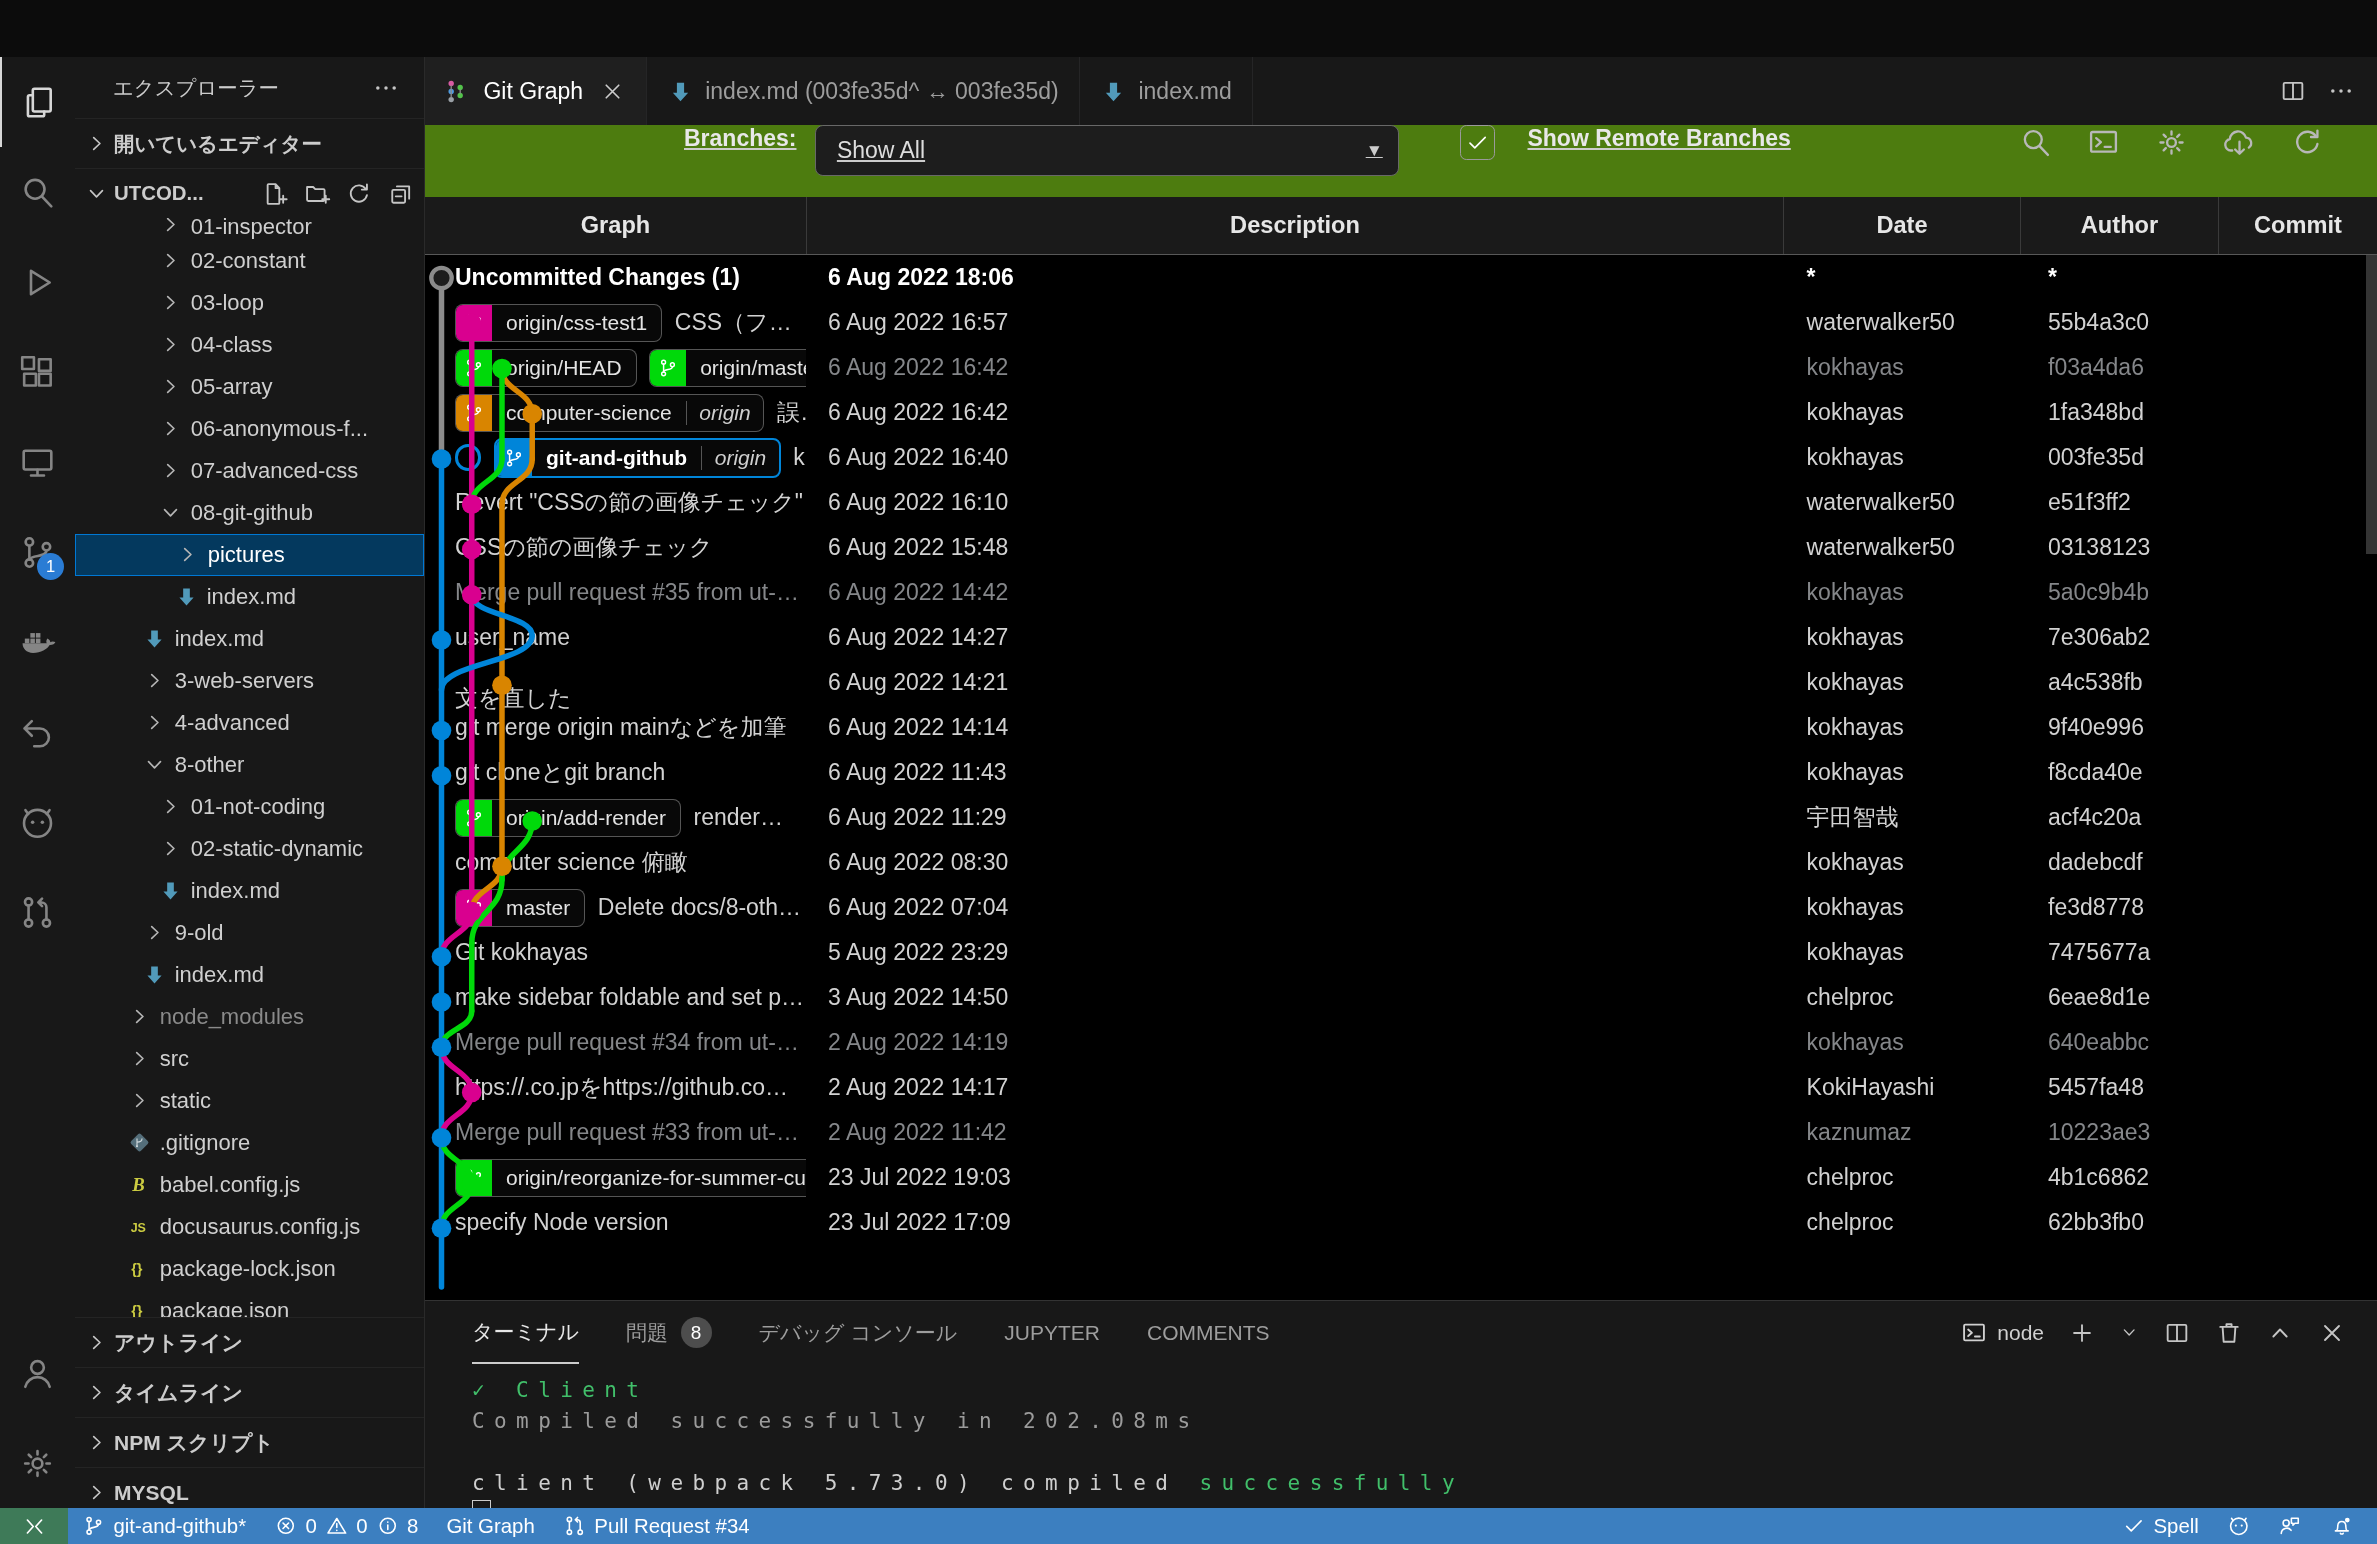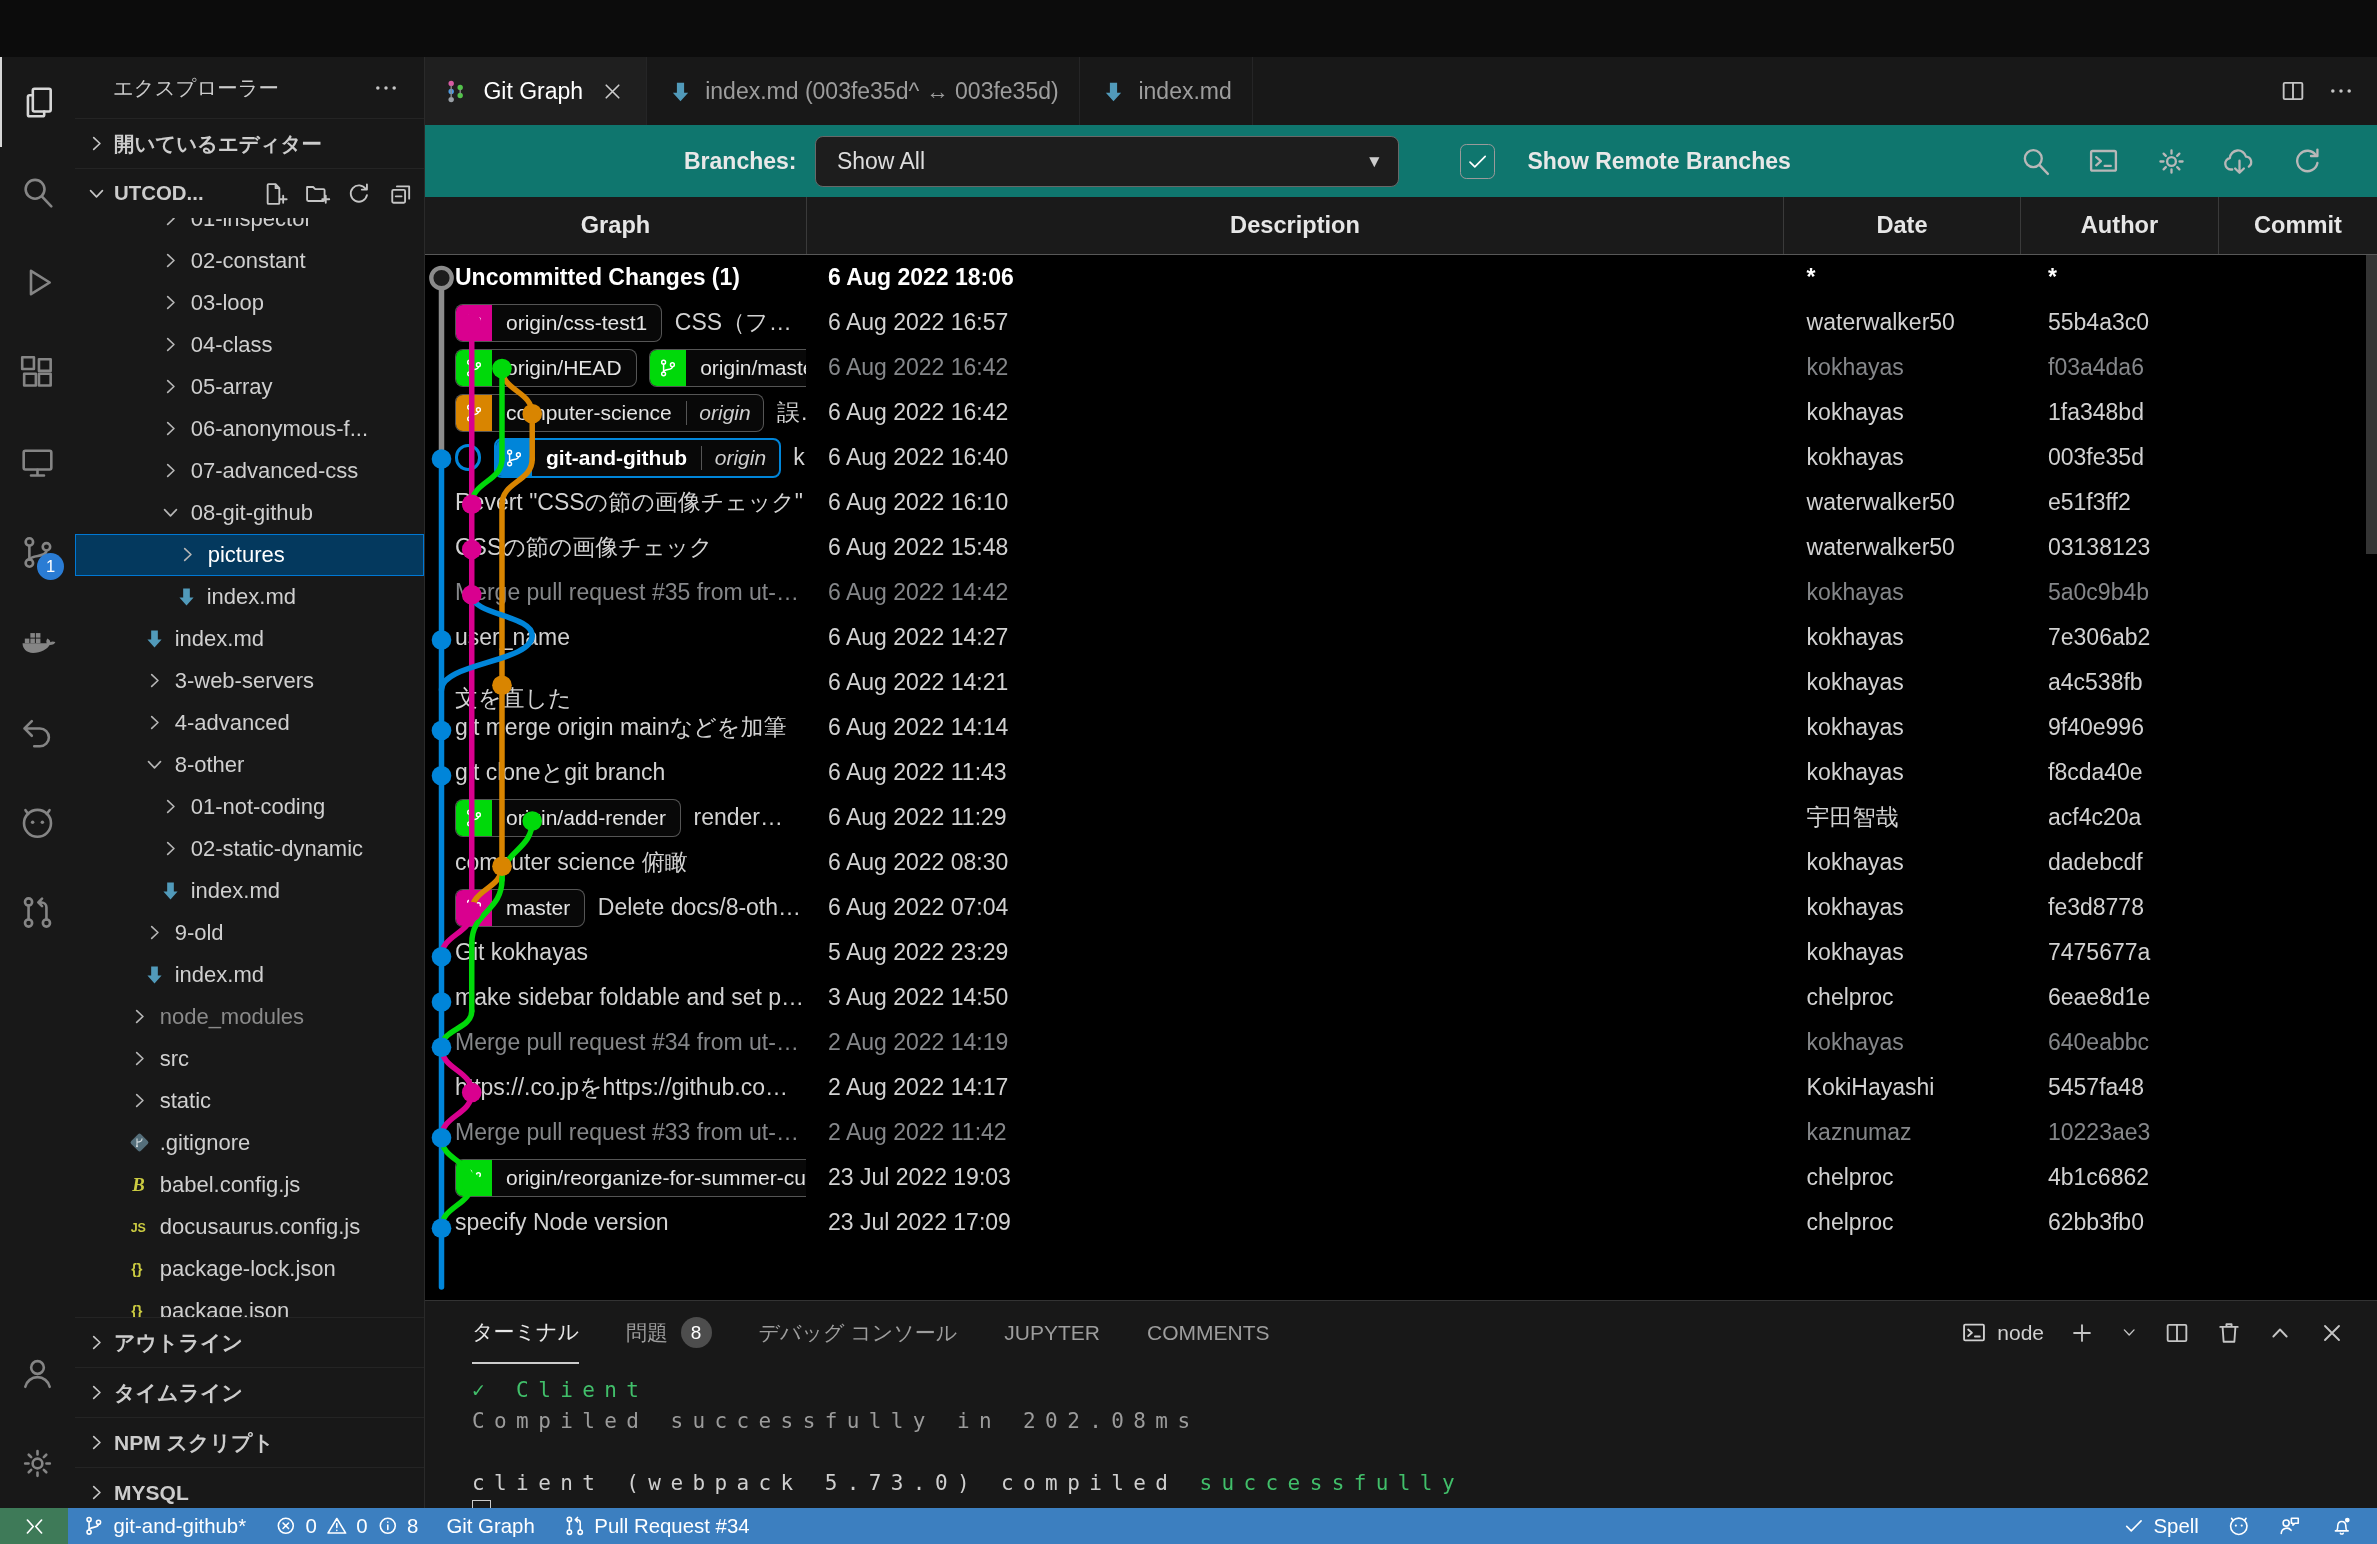--- a/index.html
+++ b/index.html
@@ -50,21 +50,21 @@
   #tabbar{height:68px;background:#181818;display:flex;align-items:stretch;}
   .tab{display:flex;align-items:center;padding:0 20.4px;background:#181818;color:#9d9d9d;font-size:23px;
     border-right:0.8px solid #252526;white-space:nowrap;}
   .tab .ico.fico{width:27px;height:27px;margin-right:11px;}
   .tab.active{background:#1f1f1f;color:#ffffff;}
   .tab .closer{width:25px;height:25px;margin-left:17.3px;color:#cccccc;}
   #tab-actions{margin-left:auto;display:flex;align-items:center;gap:20.4px;padding-right:22px;color:#c5c5c5;}
   #tab-actions .ico{width:28px;height:28px;}
 
   
-  #gg-toolbar{height:72px;background:#0f766e;display:flex;align-items:center;font-size:23px;}
+  #gg-toolbar{height:72px;background:#4d7c0f;display:flex;font-size:23px;text-decoration:underline;}
   #gg-toolbar .branches-lbl{font-weight:bold;color:#e8e8e8;margin-left:259px;}
   .dropdown{width:582px;height:49px;border:1.6px solid #686868;border-radius:7.9px;background:#1d1d1d;
     display:flex;align-items:center;margin-left:19px;color:#dddddd;}
   .dropdown .val{padding-left:20.4px;}
   .dropdown .caret{margin-left:auto;padding-right:15.7px;font-size:17.3px;color:#cccccc;}
   .cbx{width:33px;height:33px;border:1.6px solid #9a9a9a;border-radius:6.3px;margin-left:61px;
     display:flex;align-items:center;justify-content:center;color:#fff;}
   .cbx .ico{width:25px;height:25px;}
   .cbx-lbl{font-weight:bold;color:#e8e8e8;margin-left:32px;}
   #gg-tools{margin-left:auto;display:flex;gap:33px;padding-right:52px;color:#b8b8b8;}
@@ -335,21 +335,21 @@
               <path d="M8.5 5.5 h10.5 v10.5"></path>
               <rect x="4.5" y="8.5" width="11" height="11" rx="1"></rect>
               <path d="M7.5 14 h5"></path>
             </g>
           </svg>
         </span>
       </span>
   </div>
   <div id="treewrap">
       <div id="tree">
-        <div class="t-row" style="padding-left: 80px;">
+        <div class="t-row" style="padding-left: 80px; align-items: flex-end;">
           <span class="slot">
             <span class="ico">
               <svg viewBox="0 0 24 24">
                 <g fill="none" stroke="currentColor" stroke-width="1.6" stroke-linecap="round" stroke-linejoin="round">
                   <path d="M9.3 6.3 l6 5.7 -6 5.7"></path>
                 </g>
               </svg>
             </span>
           </span>
           <span class="lbl">01-inspector</span>

